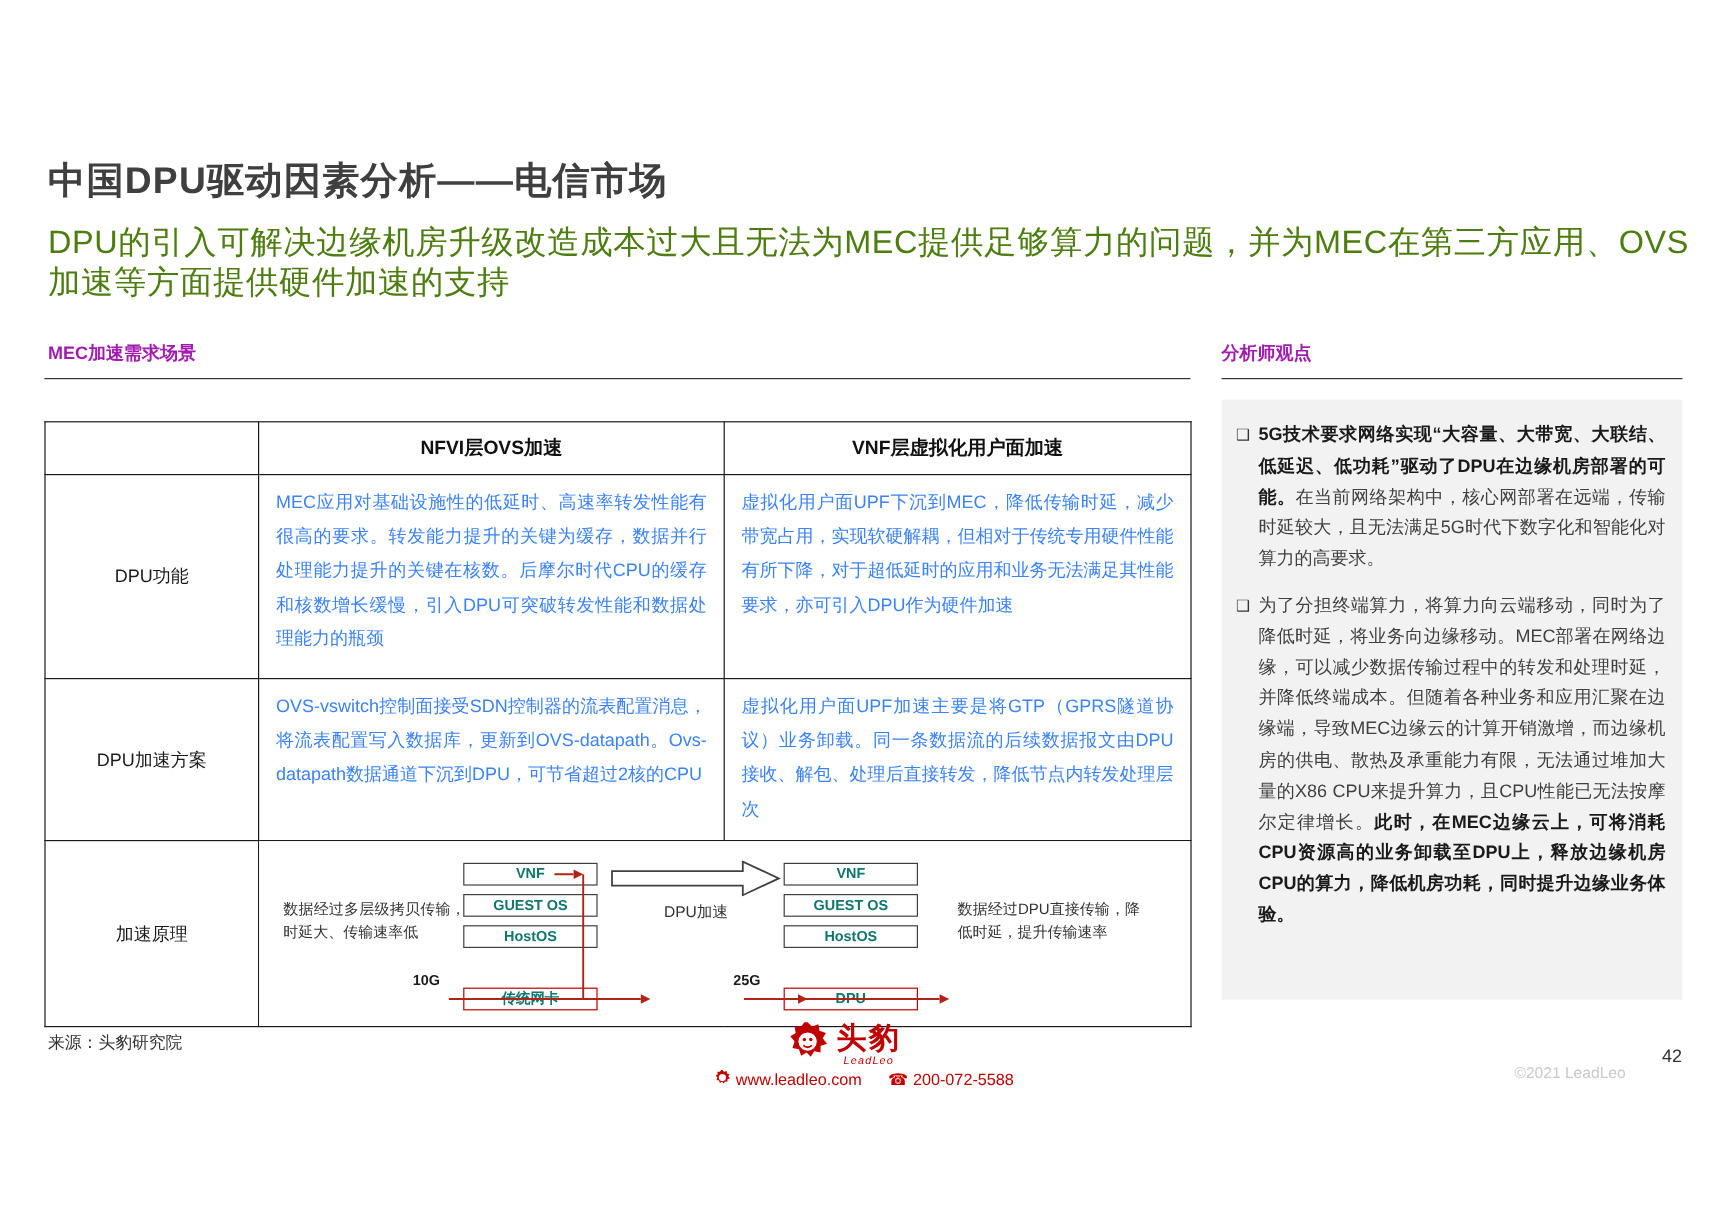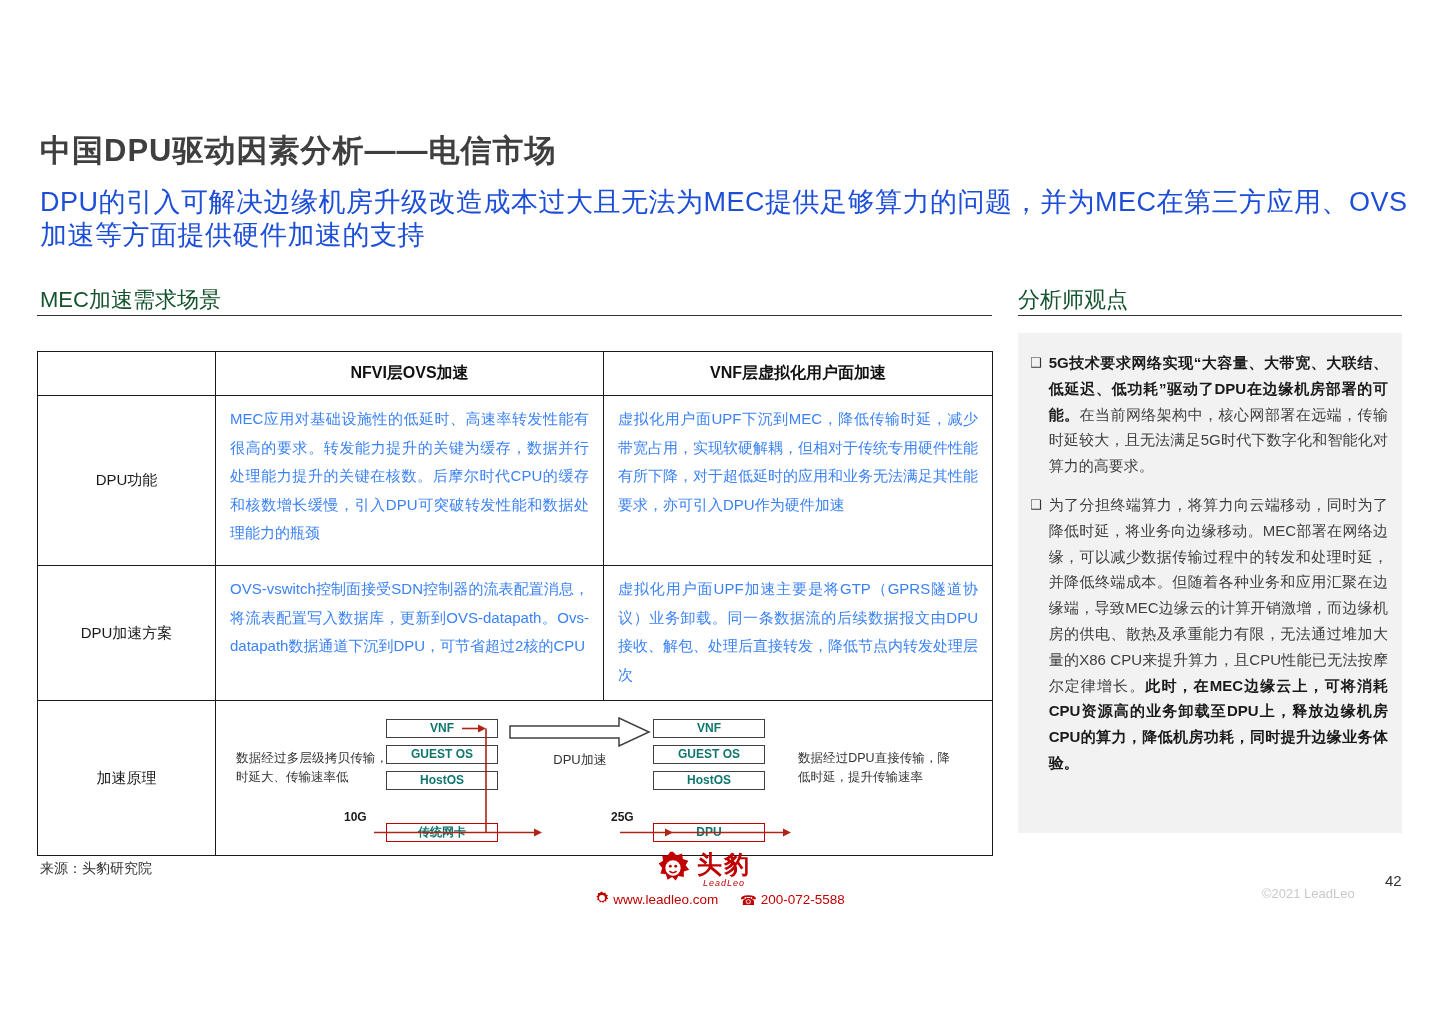--- a/index.html
+++ b/index.html
@@ -12,24 +12,24 @@
     overflow:hidden;
   }
   .slide { position:absolute; inset:0;border-radius:27px; }
 
   .title {
     position:absolute; left:40px; top:130px;
     font-size:31px; font-weight:bold; color:#3f3f3f; letter-spacing:1px;
   }
   .subtitle {
     position:absolute; left:40px; top:186px; width:1375px;
-    font-size:27px; color:#1d4ed8; line-height:1.22; letter-spacing:0.5px;
-  }
-
-  .sec-header { position:absolute; font-size:22px; font-weight:normal; color:#14532d; }
+    font-size:27px; color:#4d7c0f; line-height:1.22; letter-spacing:0.5px;
+  }
+
+  .sec-header { position:absolute; font-size:15px; font-weight:bold; color:#a21caf; }
   .sec-line { position:absolute; border-top:1.5px solid #333; height:0; }
 
   
   .mec-table {
     position:absolute; left:37px; top:351px; width:955px;
     border-collapse:collapse; table-layout:fixed;
   }
   .mec-table td, .mec-table th { border:1.5px solid #1a1a1a; background:#fff; }
   .mec-table th { height:44px; font-size:16px; font-weight:bold; color:#111; text-align:center; vertical-align:middle; }
   .row-label { text-align:center; vertical-align:middle; font-size:15px; color:#1a1a1a; }

